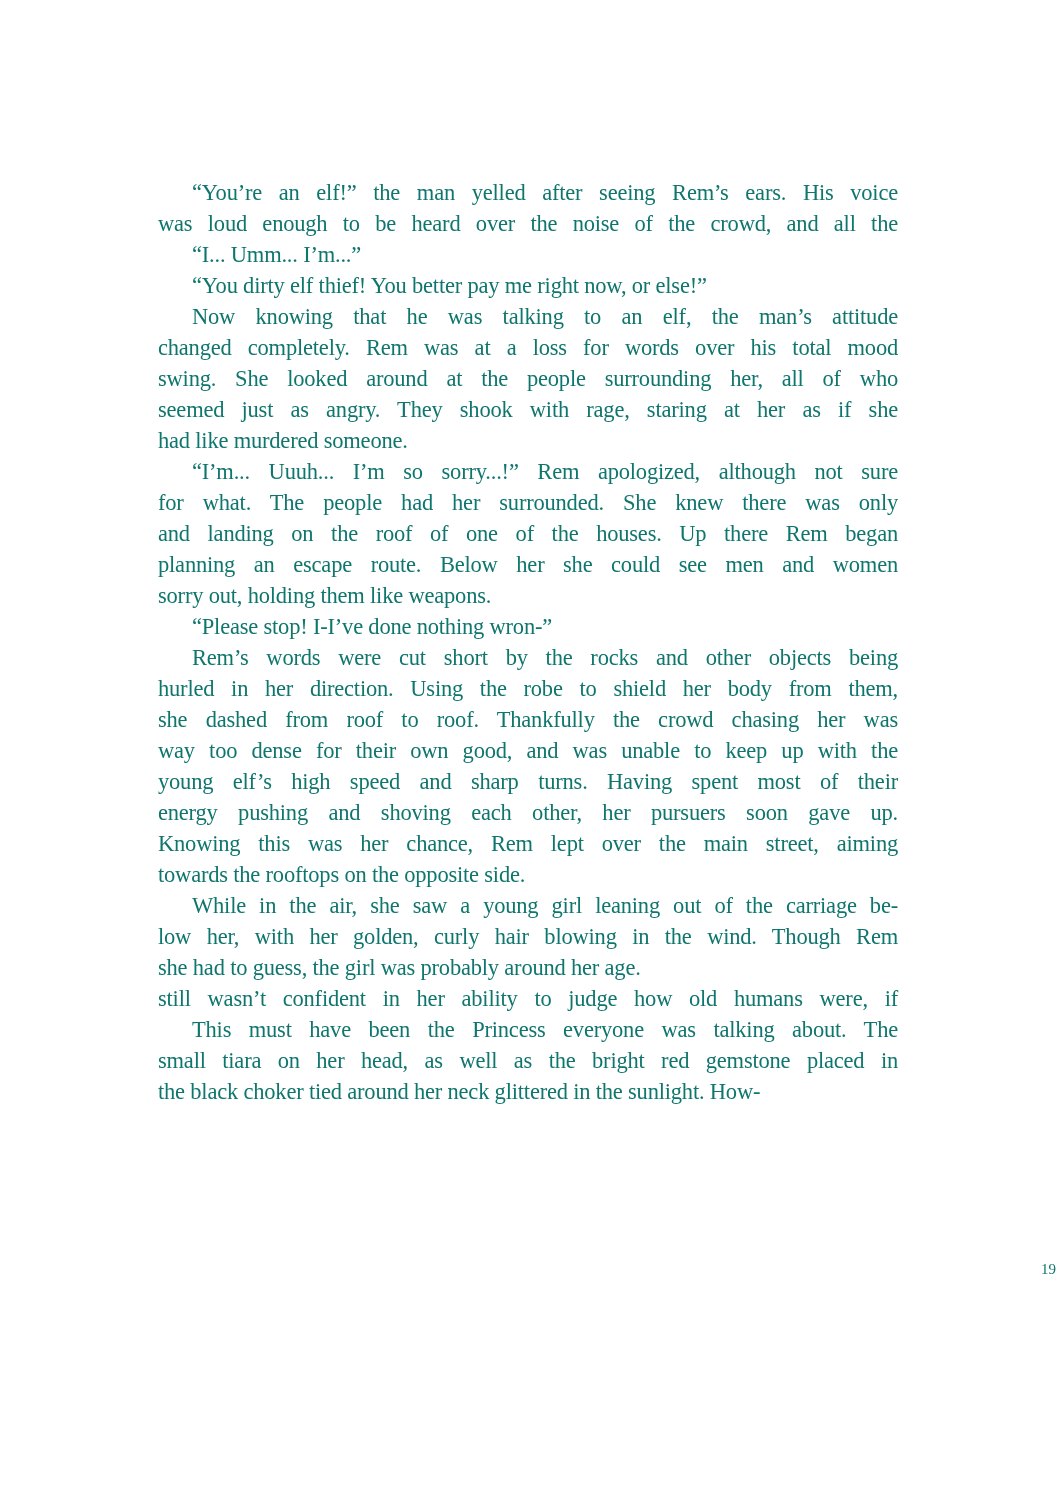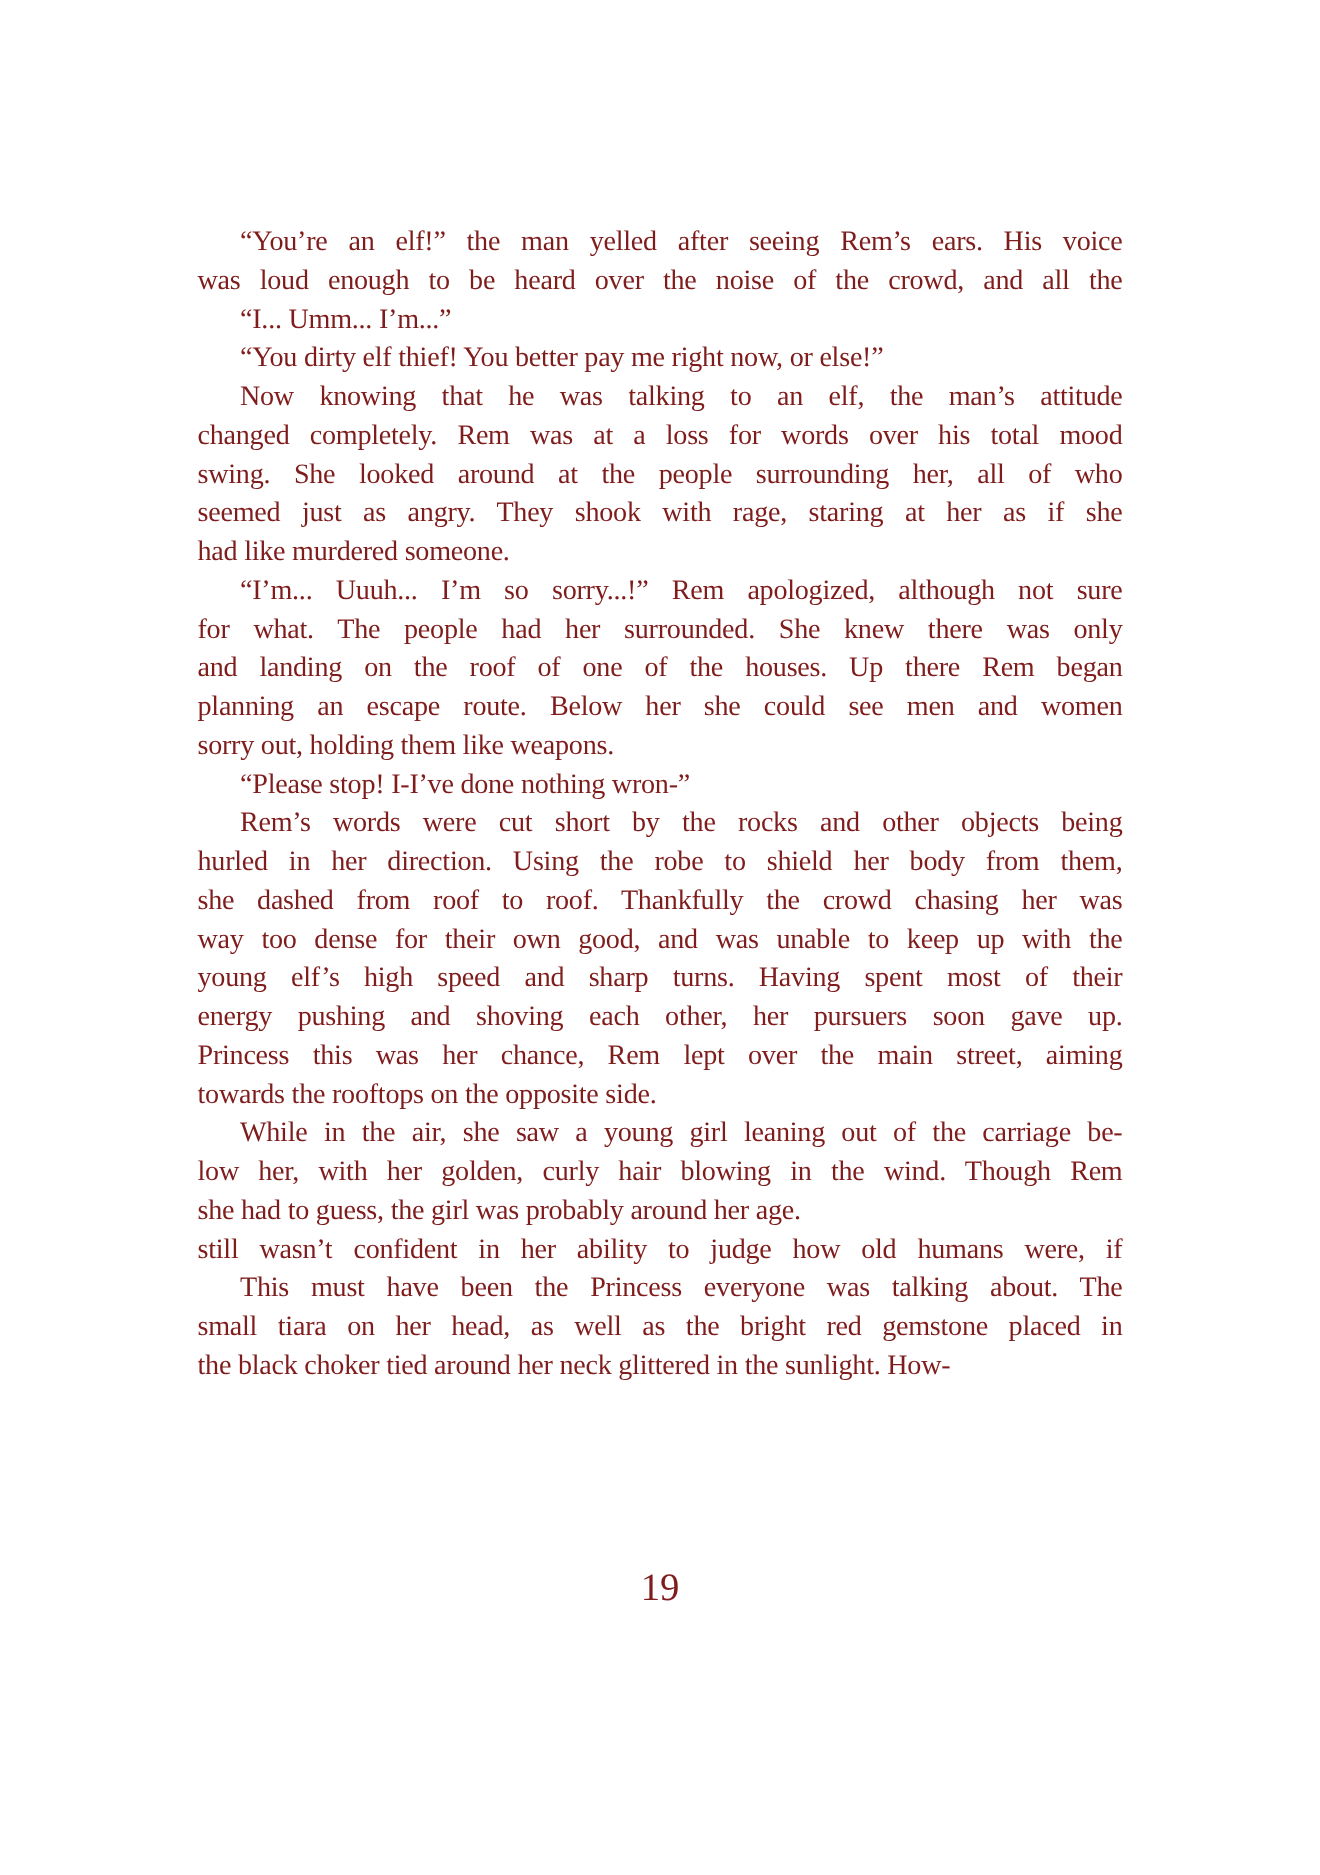--- a/index.html
+++ b/index.html
@@ -6,21 +6,21 @@
     margin: 0;
     padding: 0;
     background: #ffffff;
   }
   .page {
     position: relative;
     width: 1056px;
     height: 1500px;
     background: #ffffff;
     font-family: "Liberation Serif", "DejaVu Serif", serif;
-    color: #7f1d1d;
+    color: #0f766e;
     overflow: hidden;
   }
   .text-block {
     position: absolute;
     top: 177px;
     left: 158px;
     width: 740px;
     font-size: 22.5px;
     line-height: 31px;
     letter-spacing: -0.2px;
@@ -35,22 +35,22 @@
     text-align-last: left;
   }
   .line.first {
     text-indent: 34px;
   }
   .folio {
     position: absolute;
     top: 1254px;
     left: 0;
     width: 100%;
-    text-align: center;
-    font-size: 31px;
+    text-align: right;
+    font-size: 15px;
     line-height: 31px;
   }
 </style>
 </head>
 <body>
 
 <div class="page">
   <div class="text-block" id="text-block">
       <div class="line first">“You’re an elf!”  the man yelled after seeing Rem’s ears.  His voice</div>
       <div class="line">was loud enough to be heard over the noise of the crowd, and all the</div>
@@ -66,21 +66,21 @@
       <div class="line">and landing on the roof of one of the houses.  Up there Rem began</div>
       <div class="line">planning an escape route.  Below her she could see men and women</div>
       <div class="line last">sorry out, holding them like weapons.</div>
       <div class="line first last">“Please stop! I-I’ve done nothing wron-”</div>
       <div class="line first">Rem’s words were cut short by the rocks and other objects being</div>
       <div class="line">hurled in her direction.  Using the robe to shield her body from them,</div>
       <div class="line">she dashed from roof to roof.  Thankfully the crowd chasing her was</div>
       <div class="line">way too dense for their own good, and was unable to keep up with the</div>
       <div class="line">young elf’s high speed and sharp turns.  Having spent most of their</div>
       <div class="line">energy pushing and shoving each other, her pursuers soon gave up.</div>
-      <div class="line">Princess this was her chance, Rem lept over the main street, aiming</div>
+      <div class="line">Knowing this was her chance, Rem lept over the main street, aiming</div>
       <div class="line last">towards the rooftops on the opposite side.</div>
       <div class="line first">While in the air, she saw a young girl leaning out of the carriage be-</div>
       <div class="line">low her, with her golden, curly hair blowing in the wind.  Though Rem</div>
       <div class="line last">she had to guess, the girl was probably around her age.</div>
       <div class="line">still wasn’t confident in her ability to judge how old humans were, if</div>
       <div class="line first">This must have been the Princess everyone was talking about.  The</div>
       <div class="line">small tiara on her head, as well as the bright red gemstone placed in</div>
       <div class="line last">the black choker tied around her neck glittered in the sunlight.  How-</div>
     </div>
   <div class="folio">19</div>

